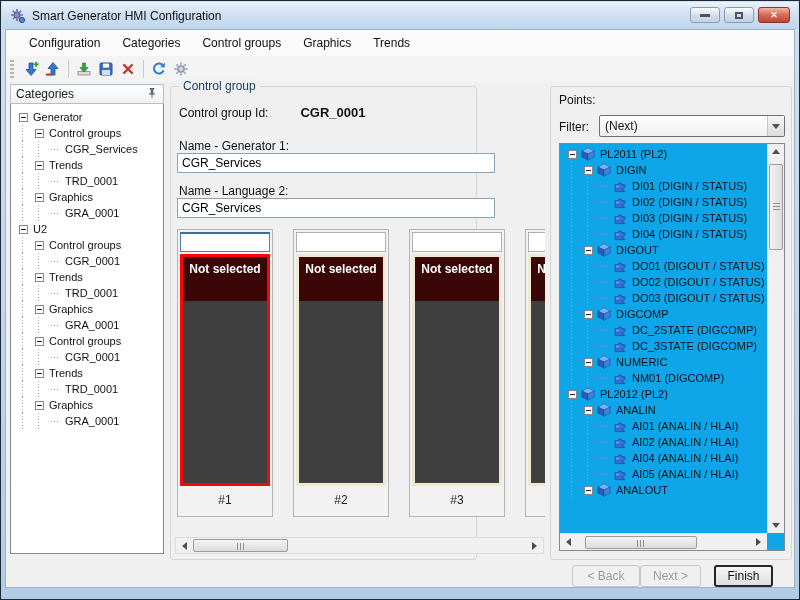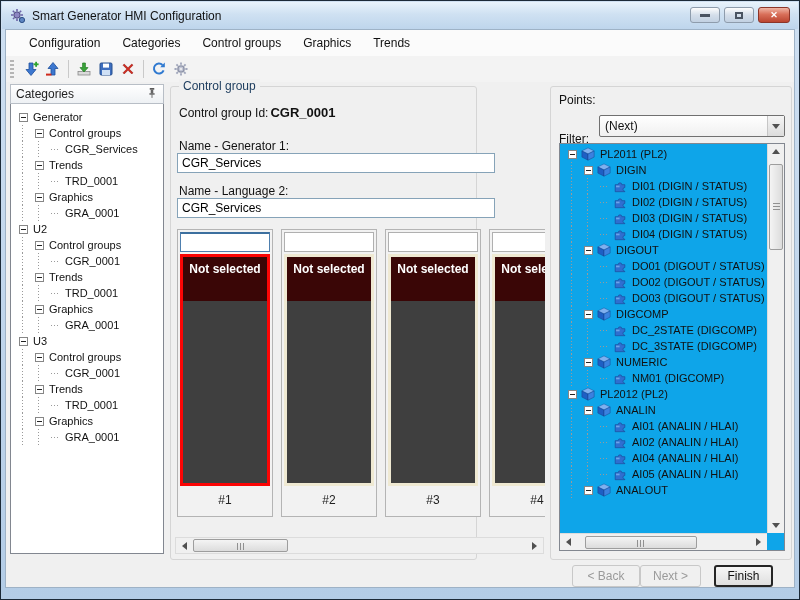--- a/index.html
+++ b/index.html
@@ -53,26 +53,26 @@
   .node-icon svg { width:14px; height:14px; }
   .tlabel { padding:0 2px; }
 
   .splitter { position:absolute; left:158px; top:54px; width:6px; height:470px; }
 
   
   .groupbox { position:absolute; border:1px solid #d5d5d5; border-radius:3px; }
   .gb-label { position:absolute; top:-8px; left:8px; background:#f0f0f0; padding:0 4px; font-size:12px; color:#1a3a5c; }
   .center-gb { left:164px; top:56px; width:307px; height:474px; }
 
-  .cg-row { position:absolute; left:8px; display:flex; align-items:baseline; gap:2px; font-size:12px; color:#111; }
+  .cg-row { position:absolute; left:8px; display:flex; align-items:baseline; gap:32px; font-size:12px; color:#111; }
   .cg-id-value { font-weight:bold; font-size:13px; }
   .cg-label { position:absolute; left:8px; font-size:12px; color:#111; }
   .cg-input { position:absolute; left:6px; width:318px; height:20px; border:1px solid #86a3b8; font-size:12px; padding:0 4px; font-family:"Liberation Sans",sans-serif; background:#fff; }
 
-  .slots { position:absolute; left:6px; top:142px; width:368px; height:288px; display:flex; gap:8px; overflow:hidden; }
+  .slots { position:absolute; left:6px; top:142px; width:368px; height:288px; display:flex; gap:20px; overflow:hidden; }
   .slot { flex:0 0 96px; border:1px solid #b4b4b4; background:#f2f2f2; display:flex; flex-direction:column; }
   .slot-top { height:20px; margin:2px 2px 2px 2px; background:#fff; border:1px solid #b0b0b0; }
   .slot.selected .slot-top { border:1px solid #4e7fae; border-top:2px solid #3c6f9e; }
   .slot-thumb { margin:0 2px; height:232px; border:3px solid #efe9d2; display:flex; flex-direction:column; }
   .slot.selected .slot-thumb { border-color:#fb0505; }
   .slot-head { height:44px; background:#3a0606; color:#fff; font-weight:bold; font-size:12px; text-align:center; padding-top:5px; }
   .slot-body { flex:1; background:#3f3f3f; }
   .slot-label { height:24px; text-align:center; font-size:12px; color:#222; padding-top:7px; }
 
   
@@ -83,21 +83,21 @@
     background:repeating-linear-gradient(to right,#909090 0 1px,transparent 1px 3px); }
   .tri { width:0; height:0; }
   .tri.left  { border-top:4px solid transparent; border-bottom:4px solid transparent; border-right:5px solid #505050; }
   .tri.right { border-top:4px solid transparent; border-bottom:4px solid transparent; border-left:5px solid #505050; }
   .tri.up    { border-left:4px solid transparent; border-right:4px solid transparent; border-bottom:5px solid #505050; }
   .tri.down  { border-left:4px solid transparent; border-right:4px solid transparent; border-top:5px solid #505050; }
 
   
   .right-gb { left:544px; top:56px; width:242px; height:474px; }
   .points-title { position:absolute; left:8px; top:6px; font-size:12px; color:#111; }
-  .filter-label { position:absolute; left:8px; top:33px; font-size:12px; color:#111;margin-top:12px; }
+  .filter-label { position:absolute; left:8px; top:33px; font-size:12px; color:#111; }
   .combobox { position:absolute; left:48px; top:28px; width:186px; height:22px; border:1px solid #707070; border-radius:2px;
     background:linear-gradient(#ffffff,#f0f0f0); display:flex; align-items:center; }
   .combo-value { flex:1; font-size:12px; padding-left:5px; color:#111; }
   .combo-btn { width:17px; height:100%; display:flex; align-items:center; justify-content:center; border-left:1px solid #c6c6c6;
     background:linear-gradient(#f5f5f5,#dcdcdc); }
 
   .points-tree { position:absolute; left:8px; top:56px; width:226px; height:408px; background:#0ea5e9; border:1px solid #828790; overflow:hidden; }
   .pt-rows { position:absolute; left:0; top:2px; right:17px; bottom:17px; overflow:hidden; }
   .pt-vscroll { position:absolute; right:0; top:0; width:17px; bottom:17px; background:#f0f0f0; border-left:1px solid #dcdcdc; }
   .pt-vscroll .sb-btn { position:absolute; left:0; width:16px; }
@@ -299,26 +299,20 @@
             </span>
             <span class="tlabel">Graphics</span>
           </div>
           <div class="trow">
             <span class="guide"></span>
             <span class="guide"></span>
             <span class="dash"></span>
             <span class="tlabel">GRA_0001</span>
           </div>
           <div class="trow">
-            <span class="expander">
-              <span class="ebox"></span>
-            </span>
-            <span class="tlabel">U3</span>
-          </div>
-          <div class="trow">
             <span class="guide"></span>
             <span class="expander">
               <span class="ebox"></span>
             </span>
             <span class="tlabel">Control groups</span>
           </div>
           <div class="trow">
             <span class="guide"></span>
             <span class="guide"></span>
             <span class="dash"></span>

